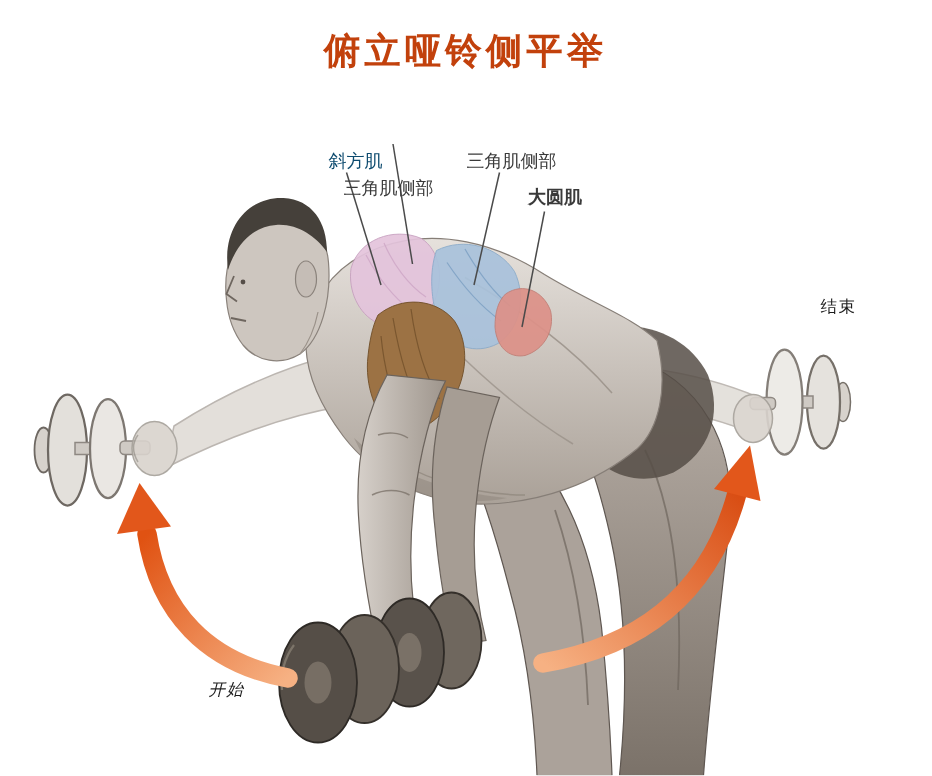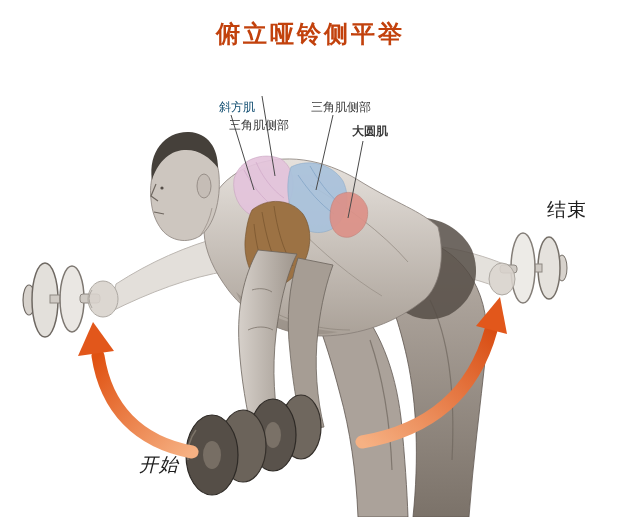--- a/index.html
+++ b/index.html
@@ -28,21 +28,21 @@
     font-size: 12px;
     line-height: 14px;
     white-space: nowrap;
   }
   .lbl-lateral  { left: 229px; top: 78px; }
   .lbl-trap     { left: 203px; top: 100px; }
   .lbl-post     { left: 311px; top: 100px; }
   .lbl-teres    { left: 352px; top: 124px; font-weight: bold; }
   .motion-label {
     position: absolute;
-    font-size: 19px;
+    font-size: 11px;
     color: #1d1d1d;
     letter-spacing: 1px;
     white-space: nowrap;
   }
   .lbl-end   { left: 547px; top: 197px; }
   .lbl-start { left: 139px; top: 452px; font-style: italic; }
 </style>
 </head>
 <body>
 

